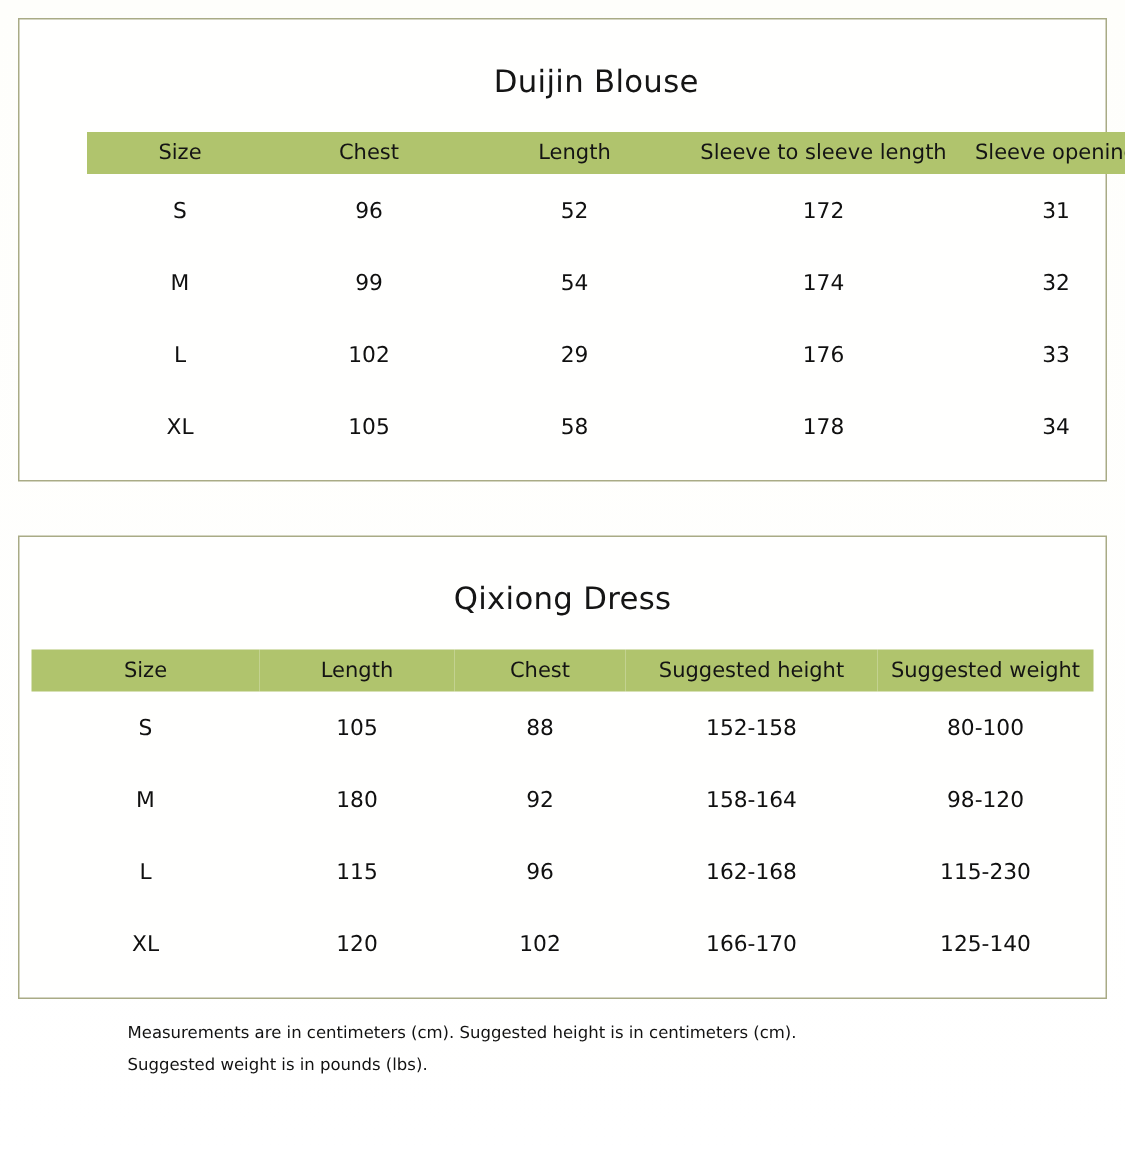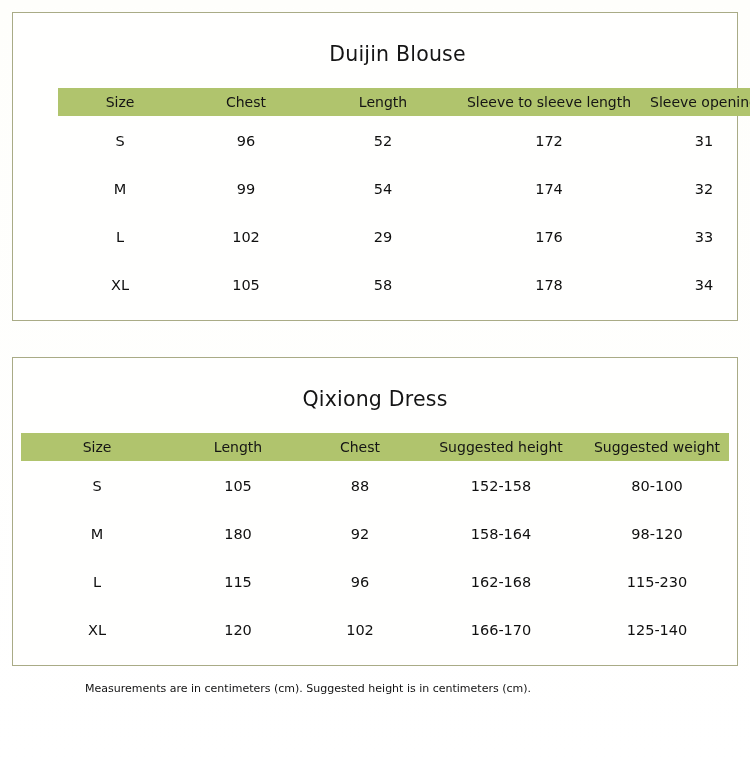--- a/index.html
+++ b/index.html
@@ -214,15 +214,16 @@
           <td>102</td>
           <td>166-170</td>
           <td>125-140</td>
         </tr>
       </tbody>
     </table>
   </section>
 
   <div class="footnote">
     <span class="line">Measurements are in centimeters (cm). Suggested height is in centimeters (cm).</span>
+    <span class="line">Suggested weight is in pounds (lbs).</span>
   </div>
 
 </div>
 
 </body></html>

